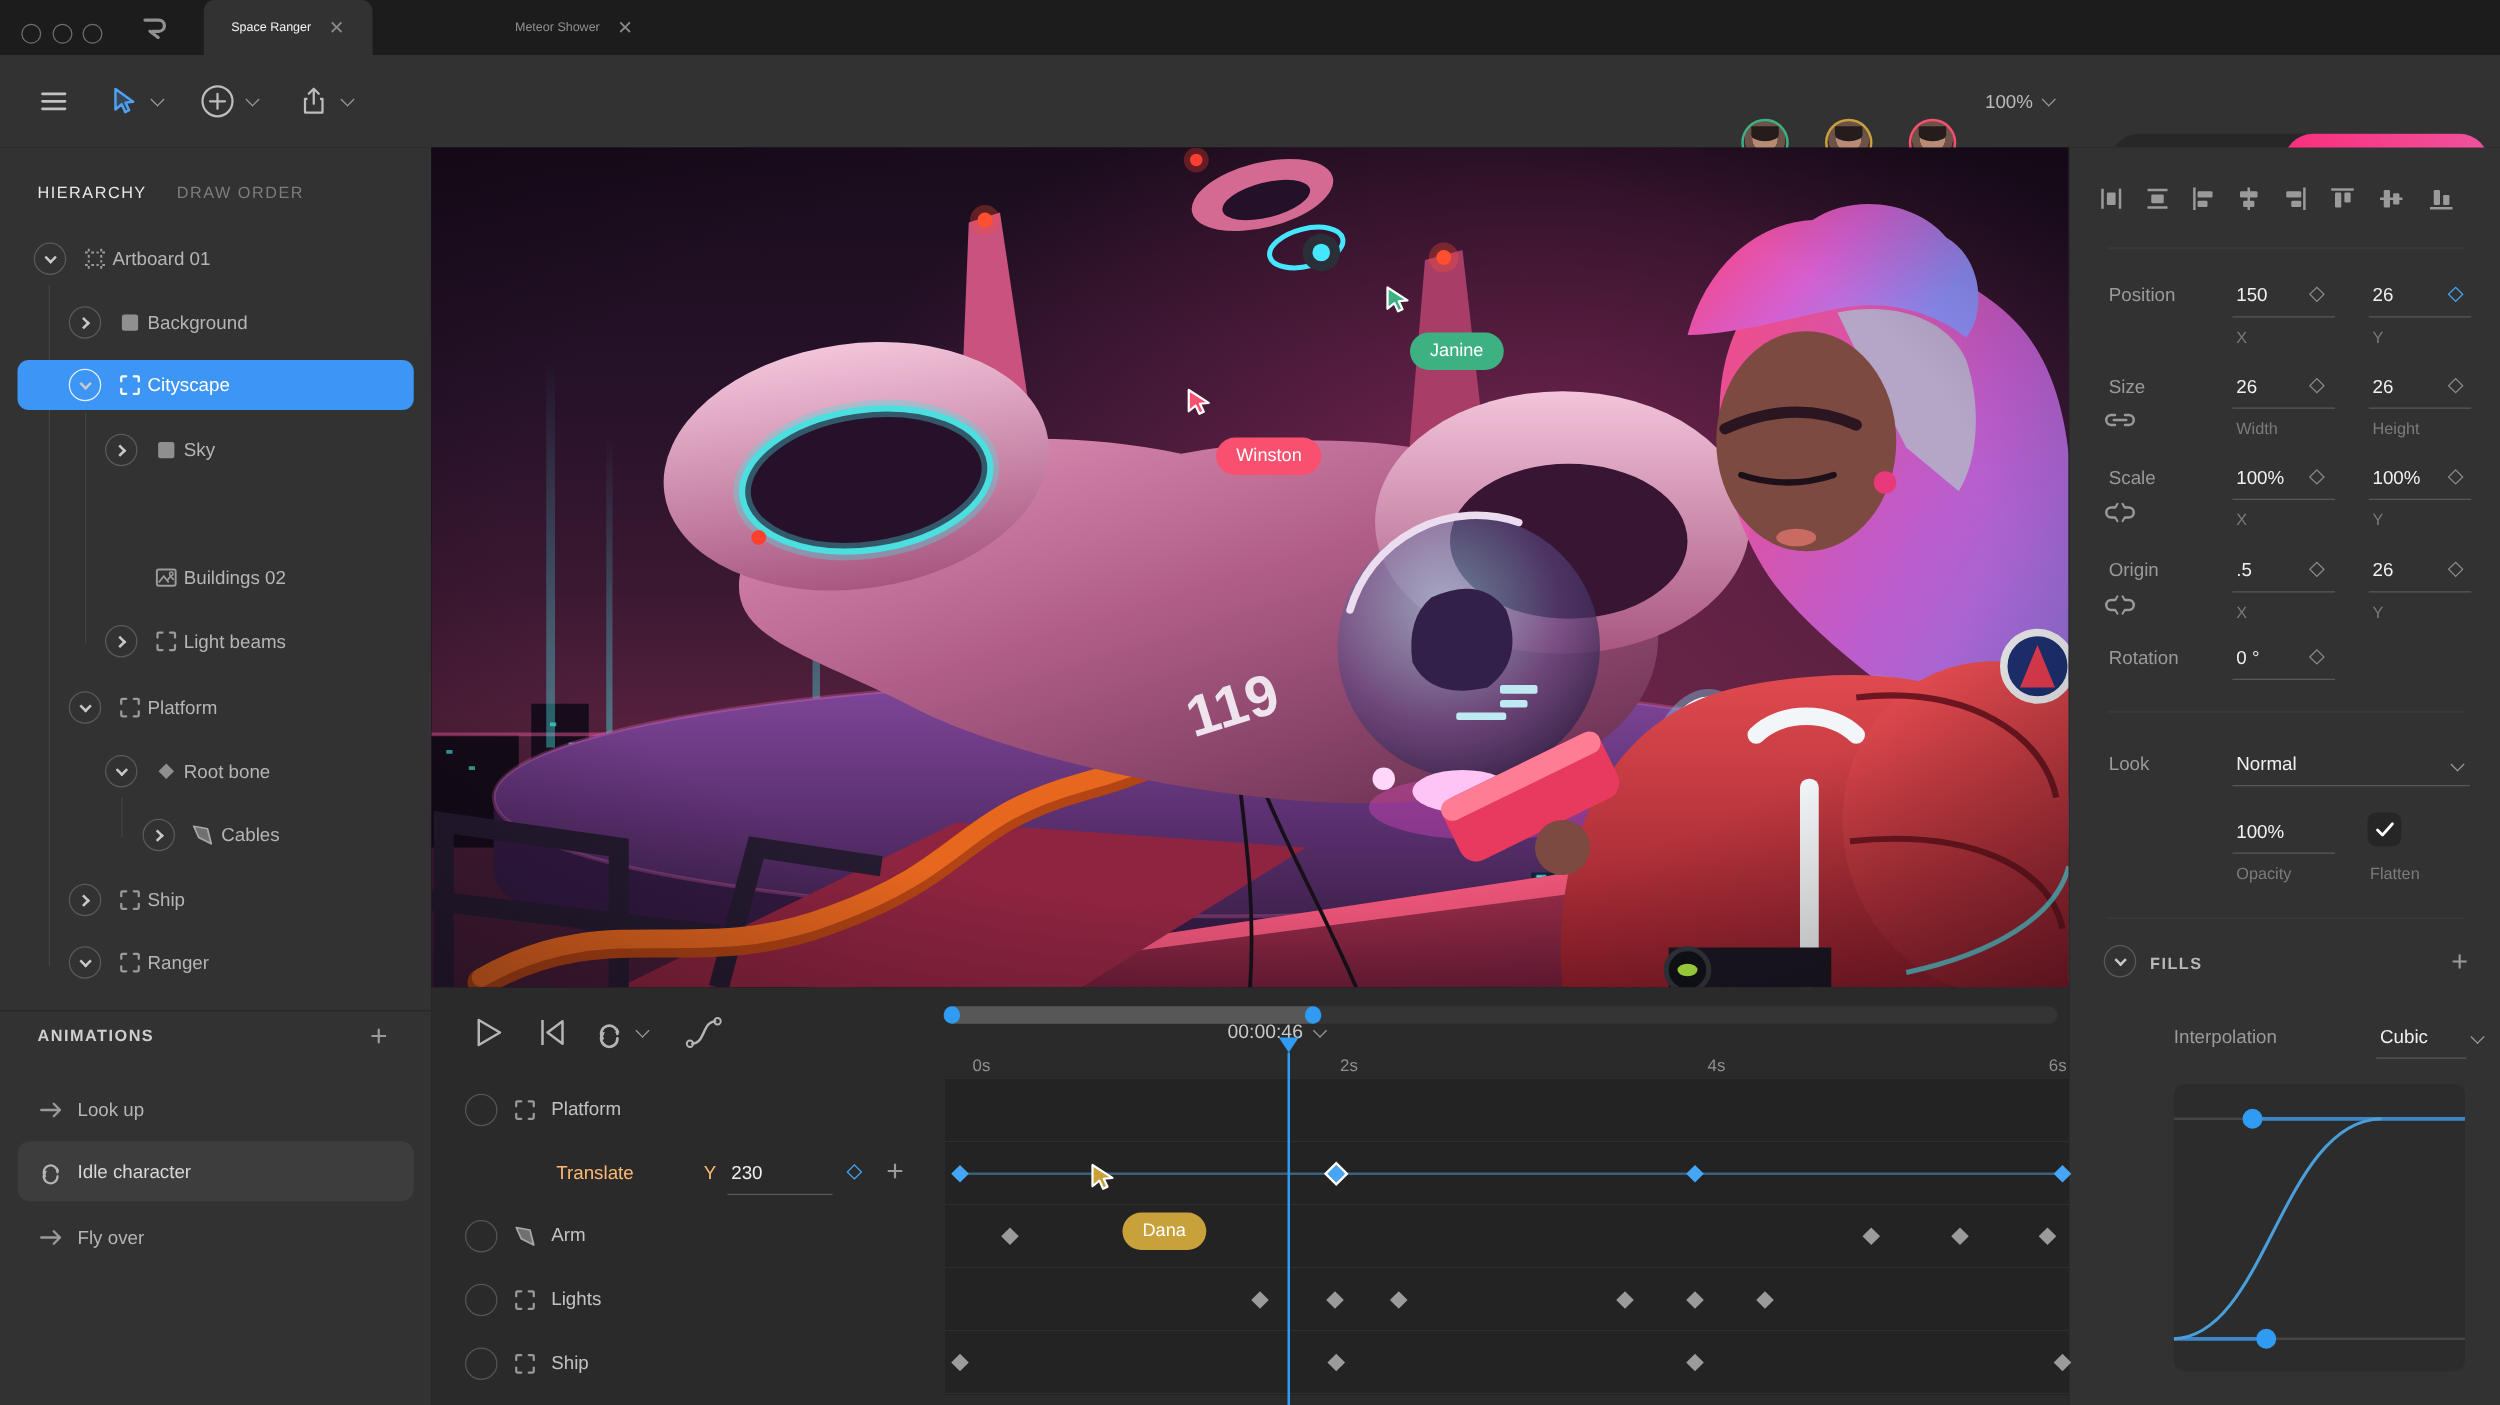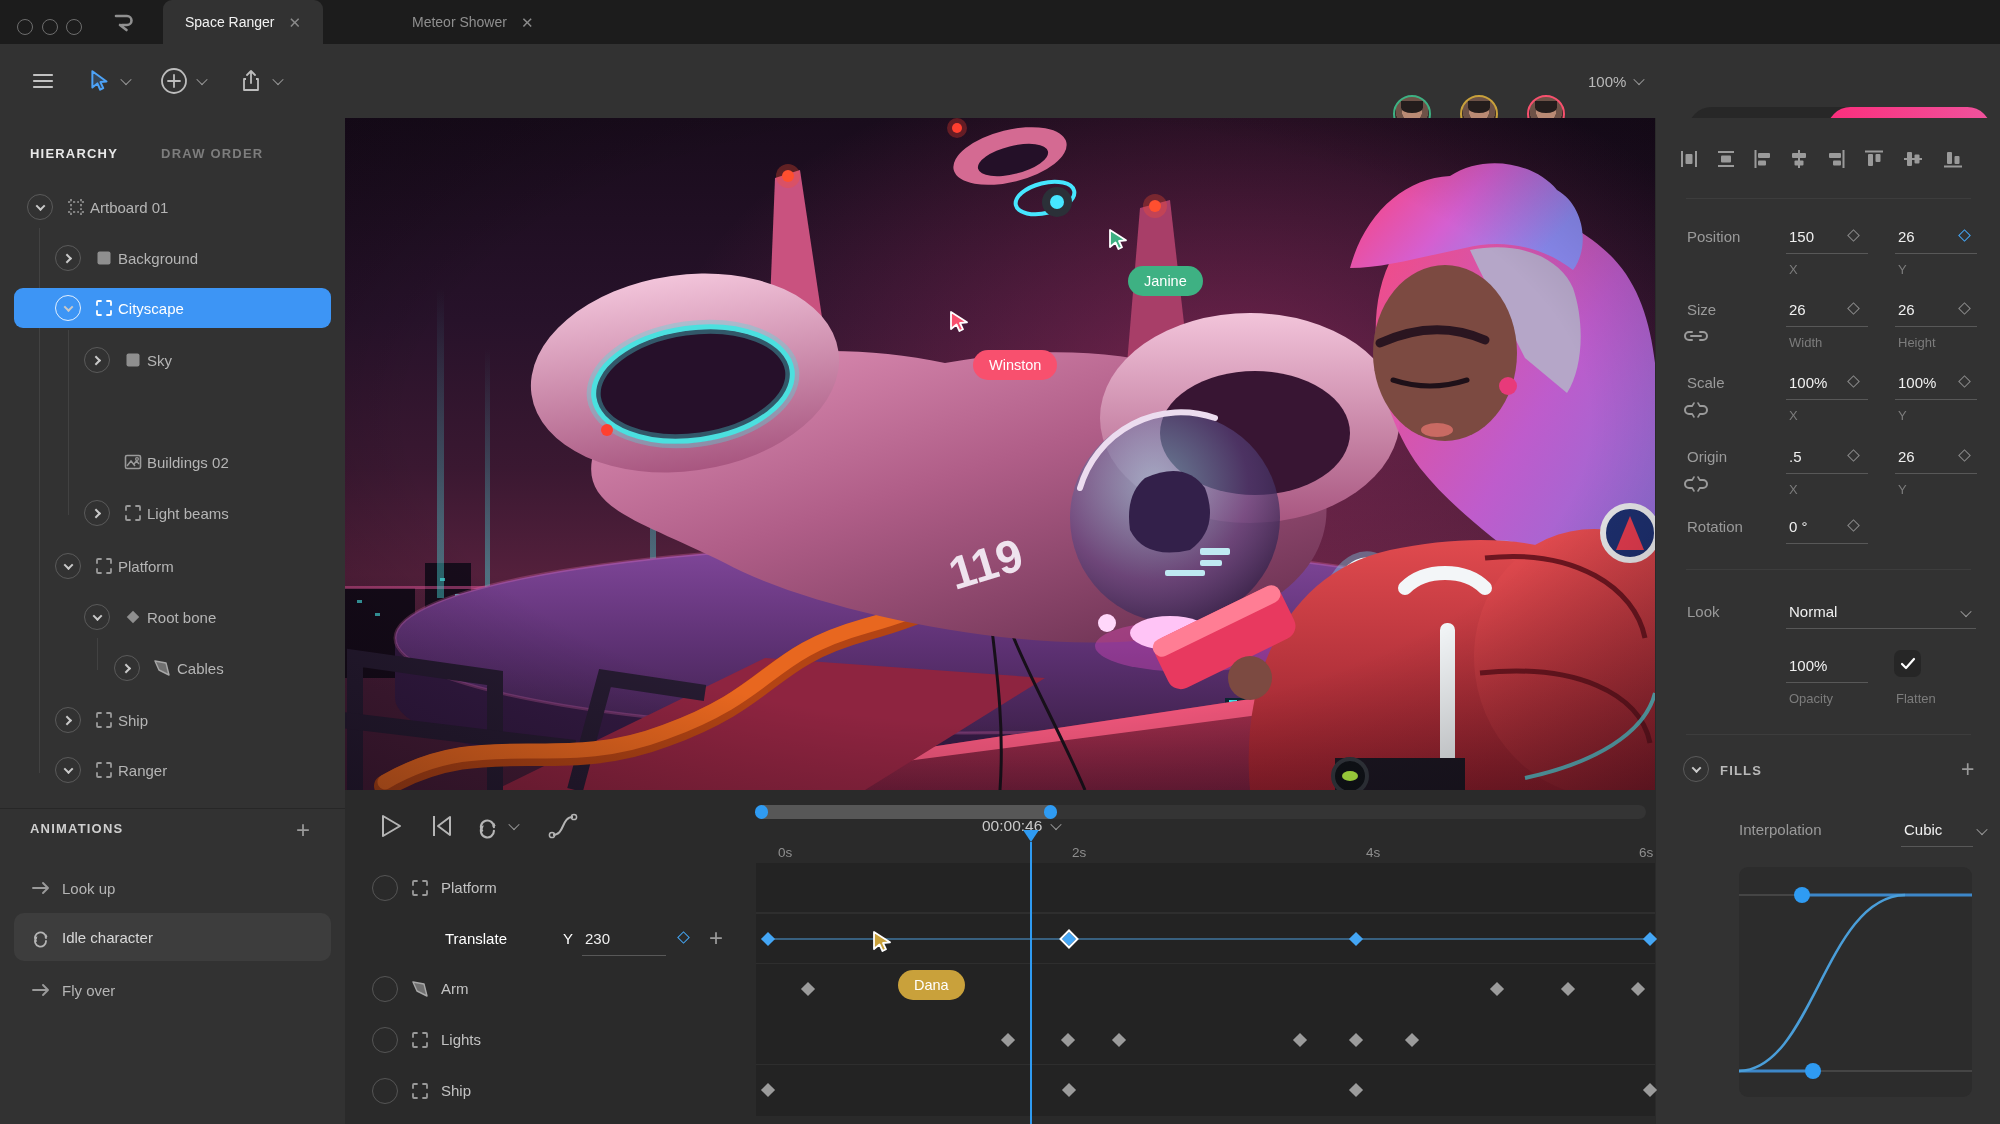--- a/index.html
+++ b/index.html
@@ -6,39 +6,39 @@
   html,body { width:2000px; height:1124px; background:#1c1c1c; overflow:hidden;
     font-family:"Liberation Sans","DejaVu Sans",sans-serif; -webkit-font-smoothing:antialiased; }
   .app { position:relative; width:2000px; height:1124px; }
 
   
   .winbar { position:absolute; left:0; top:0; width:2000px; height:44px; background:#1c1c1c; }
   .winctl { position:absolute; top:19px; width:16px; height:16px; border:1.5px solid #6d6d6d; border-radius:50%; }
   .logo { position:absolute; left:112px; top:10px; width:24px; height:24px; }
   .tab { position:absolute; top:0; height:44px; display:flex; align-items:center; gap:14px; padding:0 22px; border-radius:9px 9px 0 0; }
   .tab.active { background:#323232; }
-  .tab-label { font-size:14px; color:#f2f2f2; }
+  .tab-label { font-size:10px; color:#f2f2f2; }
   .tab.inactive .tab-label { color:#8f8f8f; }
   .tab-close { font-size:15px; color:#8a8a8a; line-height:1; cursor:default; }
 
   
   .chrome { position:absolute; left:0; top:44px; width:2000px; height:74px; background:#323232; }
   .tool { position:absolute; top:0; height:74px; display:flex; align-items:center; }
   .chev { width:8px; height:8px; border-right:1.7px solid #9a9a9a; border-bottom:1.7px solid #9a9a9a; transform:rotate(45deg) translate(-1px,-1px); display:inline-block; }
   .zoom-ctl { position:absolute; left:1588px; top:0; height:74px; display:flex; align-items:center; gap:9px; color:#b9b9b9; font-size:15px; }
   .avatar { position:absolute; top:70px; width:38px; height:38px; border-radius:50%; border:2.5px solid #888; overflow:hidden;
     background:radial-gradient(circle at 50% 42%, #b98a74 0 38%, #6d5247 39% 62%, #3a2d2a 63% 100%); transform:translateY(-50%); }
   .avatar::after { content:""; position:absolute; left:50%; top:4px; transform:translateX(-50%); width:22px; height:12px; border-radius:0 0 40px 40px / 0 0 20px 20px; background:#241d1c; }
   .mode-pill { position:absolute; left:1688px; top:63px; width:303px; height:47px; background:#272727; border-radius:24px; display:flex; align-items:center; }
   .design-btn { flex:1; text-align:center; color:#a9a9a9; font-size:15.5px; }
   .animate-btn { width:164px; height:47px; border-radius:24px; background:linear-gradient(90deg,#fb2e7c,#ef539d); color:#fff; font-size:15.5px; font-weight:700; display:flex; align-items:center; justify-content:center; }
 
   
   .sidebar { position:absolute; left:0; top:118px; width:345px; height:1006px; background:#323232; }
-  .sb-tabs { position:absolute; left:30px; top:28px; display:flex; gap:43px; font-size:13px; font-weight:700; letter-spacing:1.2px; }
+  .sb-tabs { position:absolute; left:30px; top:28px; display:flex; gap:24px; font-size:13px; font-weight:400; letter-spacing:1.2px; }
   .sb-tab-active { color:#e8e8e8; }
   .sb-tab-idle { color:#7d7d7d; }
   .treeline { position:absolute; width:1px; background:rgba(255,255,255,.08); }
   .trow { position:absolute; left:0; width:345px; height:40px; display:flex; align-items:center; }
   .trow .circ { position:absolute; width:26px; height:26px; border:1.5px solid #5a5a5a; border-radius:50%; display:flex; align-items:center; justify-content:center; }
   .circ .c-down { width:7px; height:7px; border-right:2px solid #c9c9c9; border-bottom:2px solid #c9c9c9; transform:rotate(45deg) translate(-1px,-1px); }
   .circ .c-right { width:7px; height:7px; border-right:2px solid #c9c9c9; border-bottom:2px solid #c9c9c9; transform:rotate(-45deg) translate(-1px,-1px); }
   .trow .t-icon { position:absolute; width:20px; height:20px; transform:translate(-50%,0); top:10px; }
   .trow .t-label { position:absolute; font-size:15px; color:#b5b5b5; white-space:nowrap; }
   .trow.selected::before { content:""; position:absolute; left:14px; right:14px; top:0; bottom:0; background:#3d95f5; border-radius:9px; }
@@ -87,21 +87,21 @@
   .lane { position:absolute; left:423px; width:882px; height:0; }
   .kf { position:absolute; width:10px; height:10px; transform:translate(-50%,-50%) rotate(45deg); }
   .kf-blue { background:#44a6f5; }
   .kf-gray { background:#9b9b9b; }
   .kf-sel { outline:2px solid #fff; }
   .kf-line { position:absolute; left:0; top:-1px; width:882px; height:2px; background:#38607f; }
   .playhead-line { position:absolute; top:52px; width:2px; height:282px; background:#2f9bf2; }
   .playhead-tri { position:absolute; top:40px; width:0; height:0; border-left:8px solid transparent; border-right:8px solid transparent; border-top:12px solid #2f9bf2; transform:translateX(-7px); }
   .tl-row-label { position:absolute; font-size:15px; color:#c2c2c2; white-space:nowrap; }
   .tl-circ { position:absolute; width:26px; height:26px; border:1.5px solid #555; border-radius:50%; display:flex; align-items:center; justify-content:center; }
-  .dim { color:#ffffff;text-align:center; }
+  .dim { color:#fdba74;text-align:center; }
 </style>
 </head>
 <body>
 
 <div class="app">
 
   <div class="winbar">
     <span class="winctl" style="left:17px"></span>
     <span class="winctl" style="left:42px"></span>
     <span class="winctl" style="left:66px"></span>

